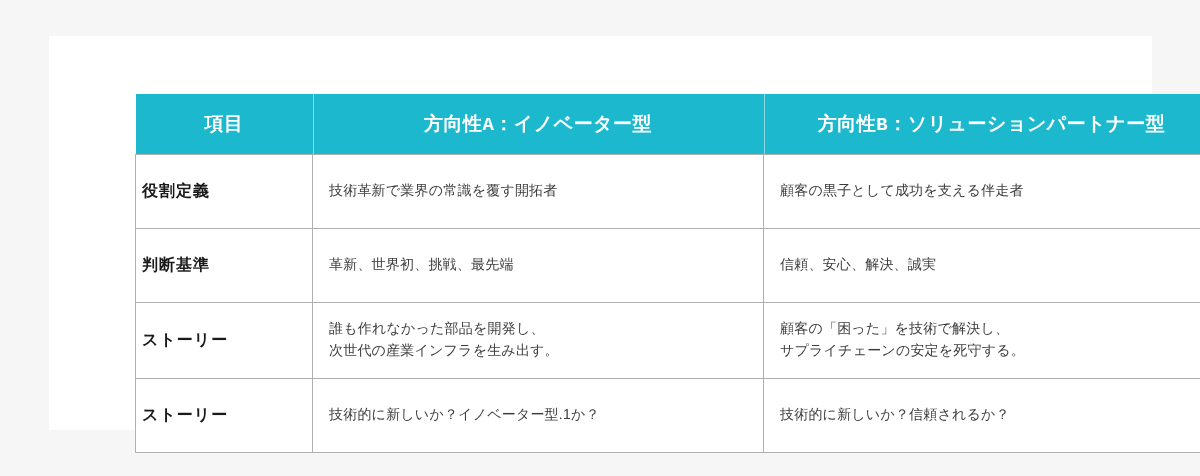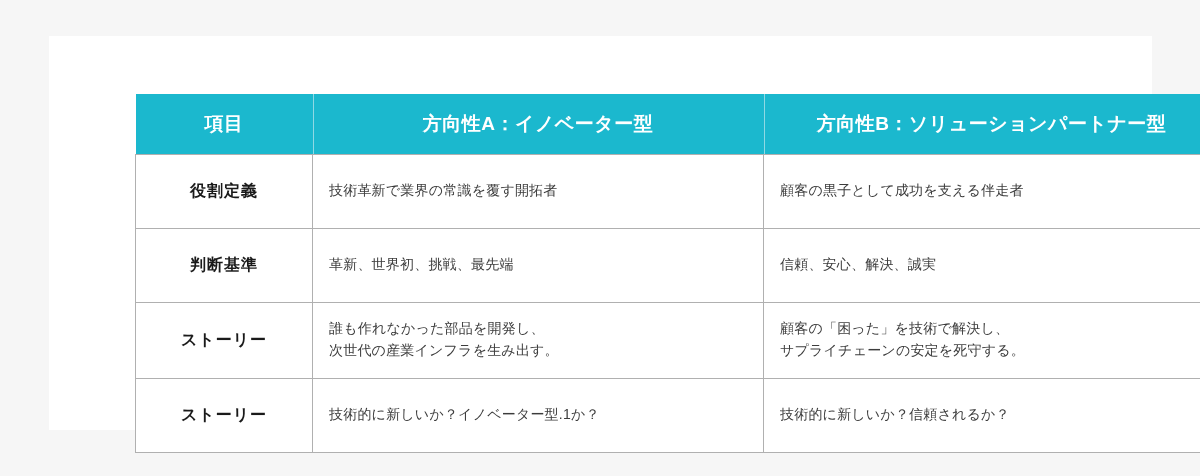--- a/index.html
+++ b/index.html
@@ -57,36 +57,37 @@
     font-weight: bold;
     text-align: center;
     height: 60px;
     padding: 0 10px;
     letter-spacing: 0.5px;
     border: none;
     box-sizing: border-box;
   }
   thead th.div-left {
     box-shadow: inset 1px 0 0 #8fd9e4;
+    font-family: Liberation Mono, monospace;
   }
 
   
   tbody td {
     border: 1px solid #b0b0b0;
     border-top: none;
     background: #ffffff;
     box-sizing: border-box;
     vertical-align: middle;
   }
   tbody tr:first-child td {
     border-top: 1px solid #b0b0b0;
   }
 
   td.item-cell {
-    text-align: center;
+    text-align: left;
     font-size: 16px;
     font-weight: bold;
     color: #1a1a1a;
     letter-spacing: 1px;
     padding: 0 6px;
   }
 
   td.body-cell {
     text-align: left;
     font-size: 14px;

